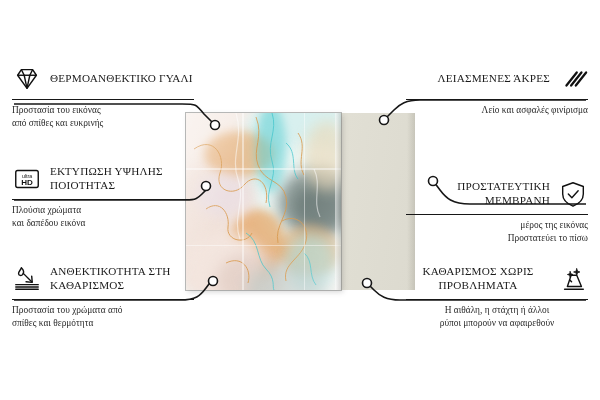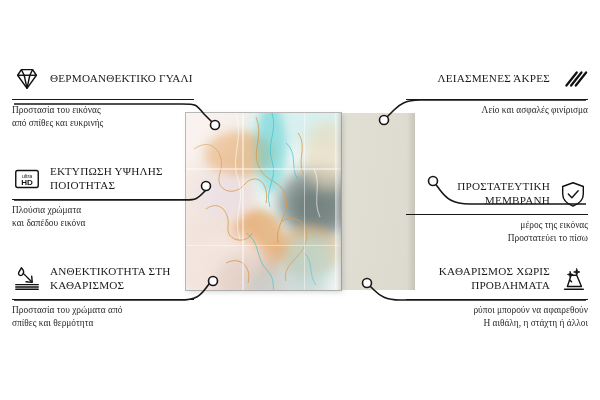--- a/index.html
+++ b/index.html
@@ -218,33 +218,33 @@
       </svg>
       <div class="title">ΠΡΟΣΤΑΤΕΥΤΙΚΗ ΜΕΜΒΡΑΝΗ</div>
     </div>
     <div class="rule"></div>
     <div class="desc">
       <div>μέρος της εικόνας</div>
       <div>Προστατεύει το πίσω</div>
     </div>
   </div>
 
-  <div class="block right" style="top:262px;">
+  <div class="block right" style="top:262px;text-align:center;">
     <div class="head">
       <svg class="ic" viewBox="0 0 32 32">
         <g fill="none" stroke="#111" stroke-width="1.5" stroke-linecap="round" stroke-linejoin="round">
           <path d="M10 24 L14 12 H20 L25 24 Z"></path>
           <path d="M12.5 17 L14.5 19"></path>
           <path d="M13 8 L13.8 10.4 L16 11.2 L13.8 12 L13 14.4 L12.2 12 L10 11.2 L12.2 10.4 Z" fill="#111" stroke-width=".8"></path>
           <path d="M20 5 L20.9 7.6 L23.4 8.5 L20.9 9.4 L20 12 L19.1 9.4 L16.6 8.5 L19.1 7.6 Z" fill="#111" stroke-width=".8"></path>
           <path d="M7 27 H27"></path>
         </g>
       </svg>
       <div class="title">ΚΑΘΑΡΙΣΜΟΣ ΧΩΡΙΣ ΠΡΟΒΛΗΜΑΤΑ</div>
     </div>
     <div class="rule"></div>
     <div class="desc">
+      <div>Η αιθάλη, η στάχτη ή άλλοι</div>
       <div>ρύποι μπορούν να αφαιρεθούν</div>
-      <div>Η αιθάλη, η στάχτη ή άλλοι</div>
     </div>
   </div>
 
 </div>
 
 </body></html>

